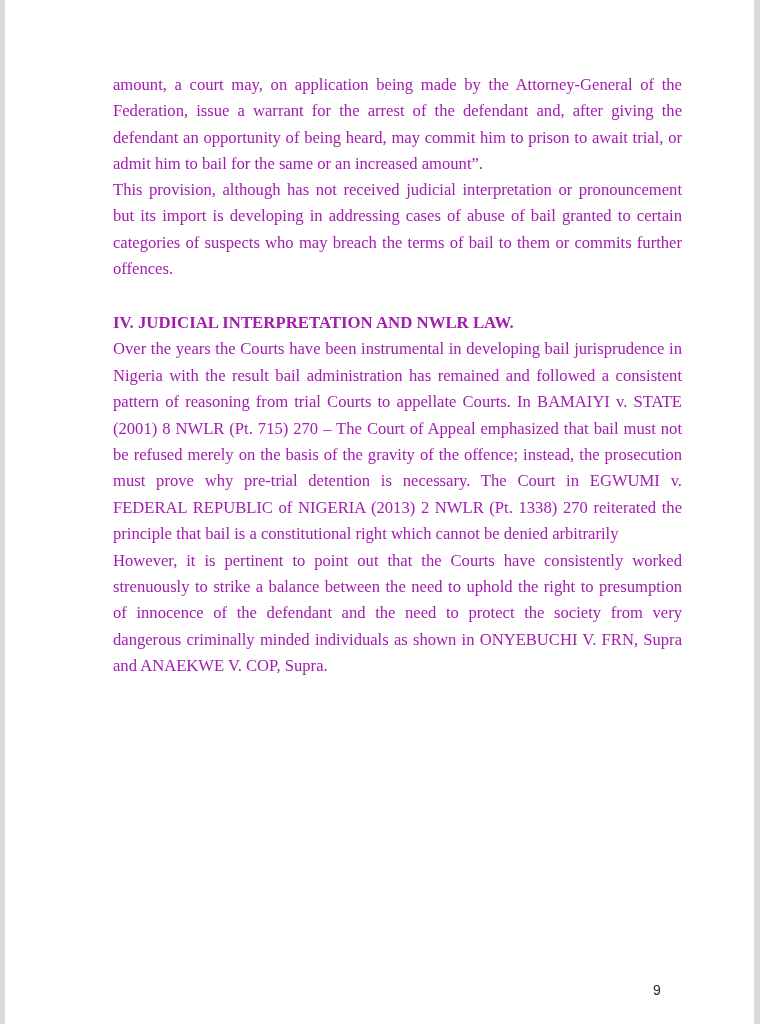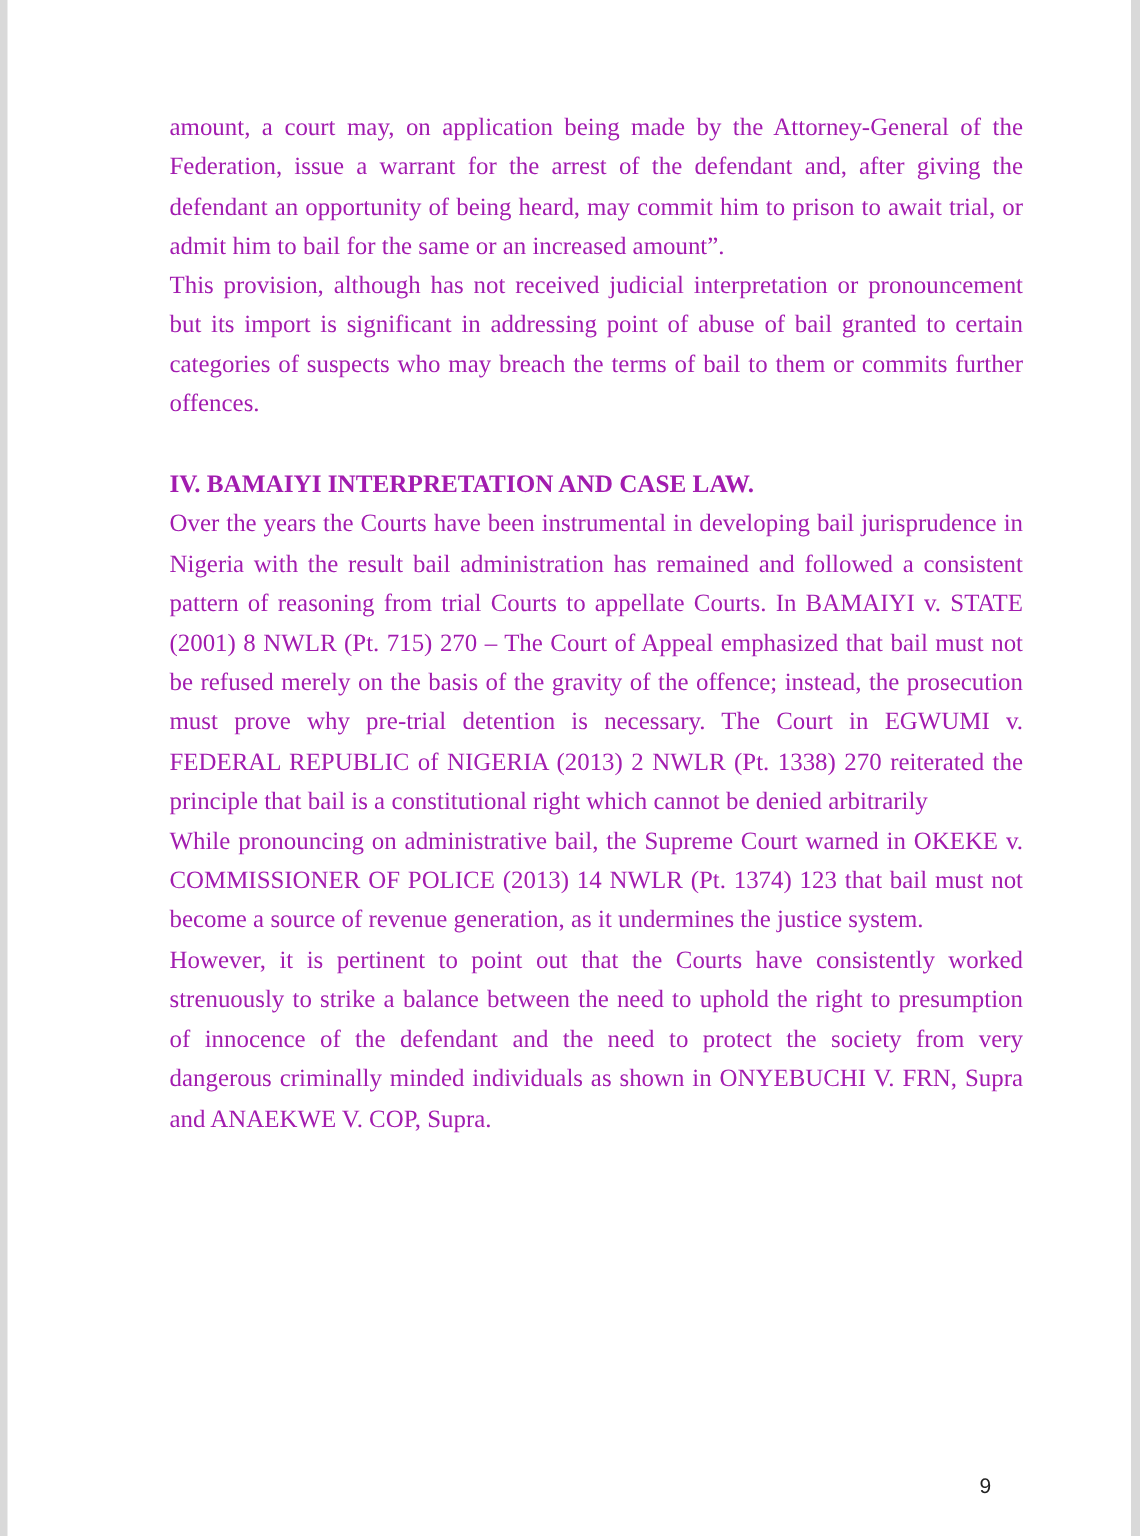--- a/index.html
+++ b/index.html
@@ -41,22 +41,21 @@
   }
 </style>
 </head>
 <body>
 
 <div class="page">
   <div class="text block1">
     <p>amount, a court may, on application being made by the Attorney-General of the Federation, issue a warrant for the arrest of the defendant and, after giving the defendant an opportunity of being heard, may commit him to prison to await trial, or admit him to bail for the same or an increased amount”.</p>
   </div>
   <div class="text block2">
-    <p>This provision, although has not received judicial interpretation or pronouncement but its import is significant in addressing point of abuse of bail granted to certain categories of suspects who may breach the terms of bail to them or commits further offences.</p>
+    <p>This provision, although has not received judicial interpretation or pronouncement but its import is developing in addressing cases of abuse of bail granted to certain categories of suspects who may breach the terms of bail to them or commits further offences.</p>
   </div>
   <div class="text block3">
-    <h2 class="heading">IV. BAMAIYI INTERPRETATION AND CASE LAW.</h2>
+    <h2 class="heading">IV. JUDICIAL INTERPRETATION AND NWLR LAW.</h2>
     <p>Over the years the Courts have been instrumental in developing bail jurisprudence in Nigeria with the result bail administration has remained and followed a consistent pattern of reasoning from trial Courts to appellate Courts. In BAMAIYI v. STATE (2001) 8 NWLR (Pt. 715) 270 – The Court of Appeal emphasized that bail must not be refused merely on the basis of the gravity of the offence; instead, the prosecution must prove why pre-trial detention is necessary. The Court in EGWUMI v. FEDERAL REPUBLIC of NIGERIA (2013) 2 NWLR (Pt. 1338) 270 reiterated the principle that bail is a constitutional right which cannot be denied arbitrarily</p>
-    <p>While pronouncing on administrative bail, the Supreme Court warned in  OKEKE v. COMMISSIONER OF POLICE (2013) 14 NWLR (Pt. 1374) 123  that bail must not become a source of revenue generation, as it undermines the justice system.</p>
     <p>However, it is pertinent to point out that the Courts have consistently worked strenuously to strike a balance between the need to uphold the right to presumption of innocence of the defendant and the need to protect the society from very dangerous criminally minded individuals as shown in  ONYEBUCHI V. FRN, Supra and ANAEKWE V. COP, Supra.</p>
   </div>
   <div class="pagenum">9</div>
 </div>
 
 </body></html>

